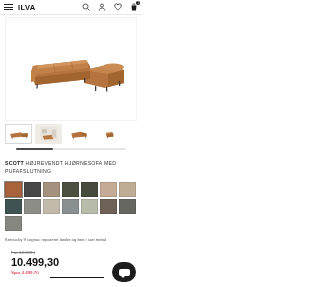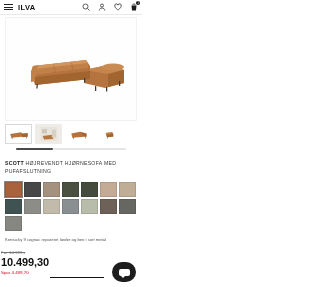--- a/index.html
+++ b/index.html
@@ -93,21 +93,21 @@
     cursor: pointer; flex: none;
   }
   .sw.sel { outline: 1px solid #888; outline-offset: 0px; }
 
   .variant-desc {
     margin: 6px 5px 0 5px;
     font-size: 4.2px; line-height: 6px; color: #555;
   }
 
   
-  .price-block { margin: 7px 5px 0 1px; }
+  .price-block { margin: 7px 5px 0 11px; }
   .price-before {
     font-size: 4.2px; color: #777; text-decoration: line-through;
     letter-spacing: .1px;
   }
   .price-now {
     font-size: 11px; font-weight: 700; color: #111;
     letter-spacing: -.1px; margin-top: 1px;
   }
   .price-save {
     font-size: 4.4px; color: #d0021b; margin-top: 2px; font-weight: 400;

